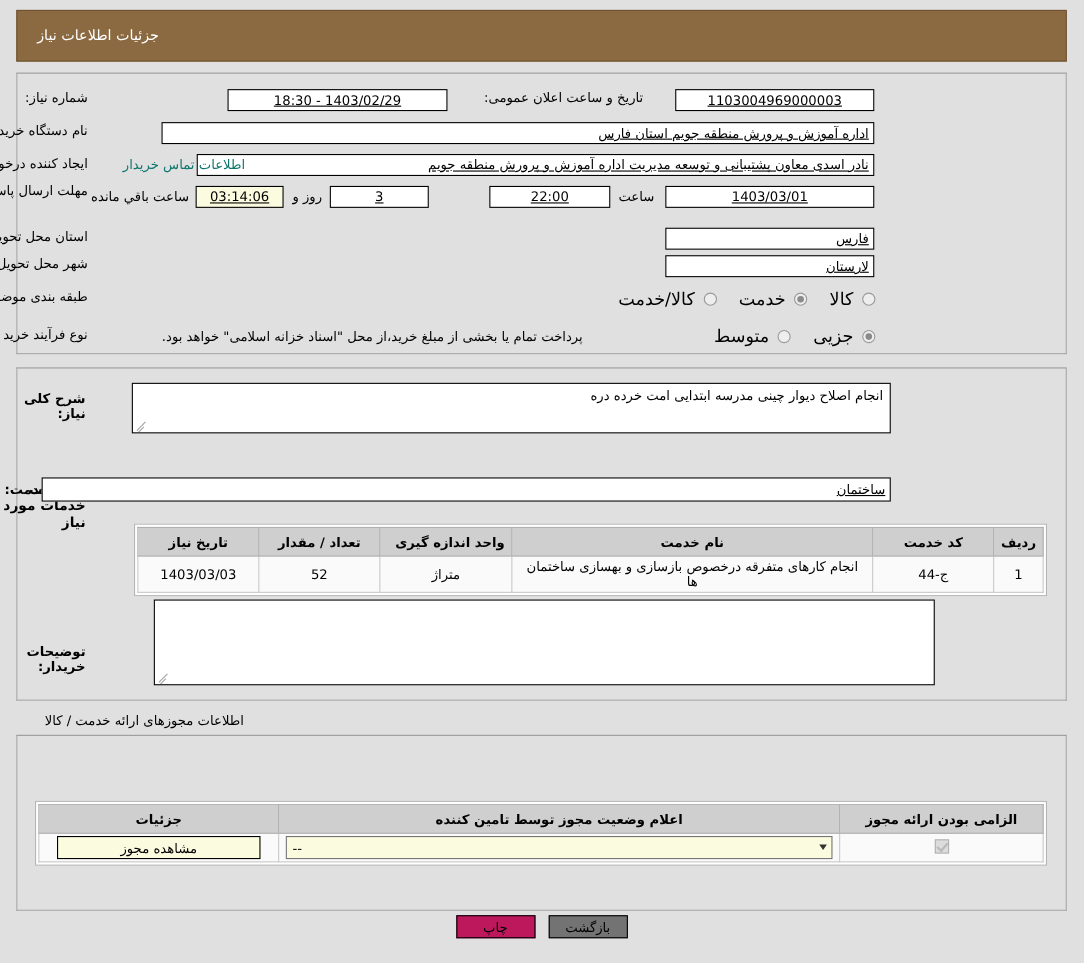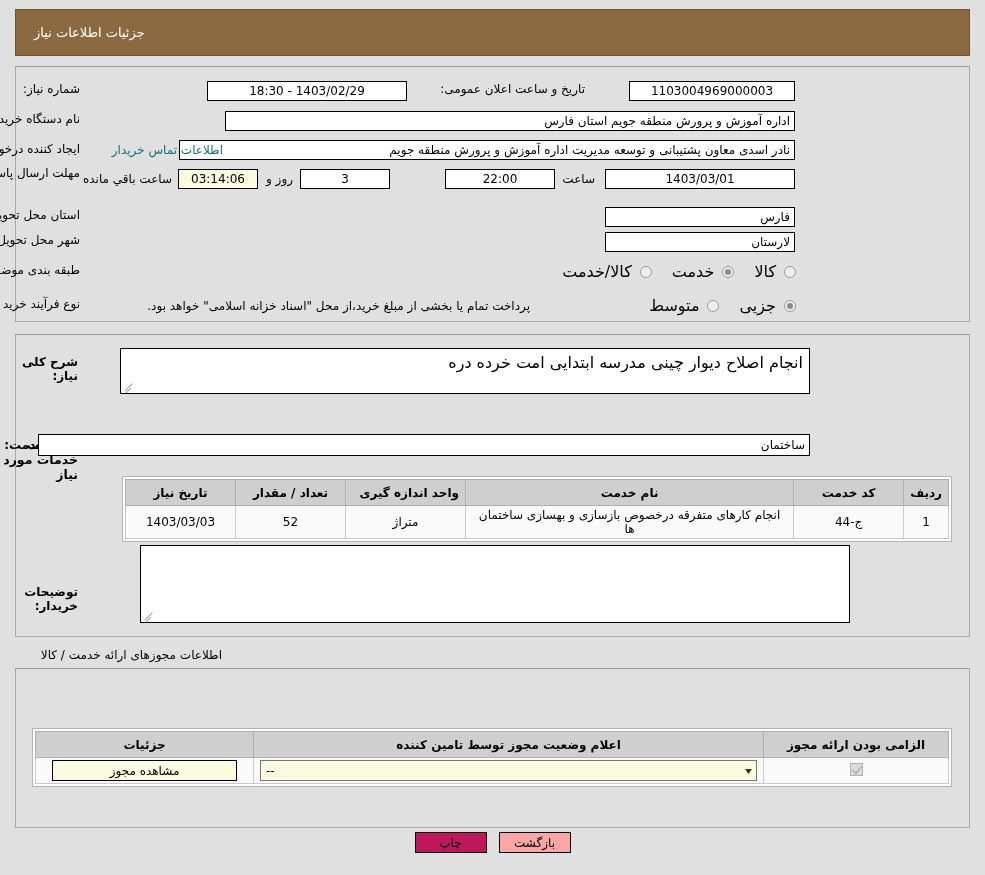--- a/index.html
+++ b/index.html
@@ -91,20 +91,21 @@
 
   .fld {
     background: #ffffff;
     border: 1px solid #000;
     height: 20px;
     line-height: 18px;
     font-size: 12px;
     padding: 0 4px;
     display: flex; align-items: center;
     overflow: hidden;
+    text-decoration: underline;
   }
   .fld.center { justify-content: center; }
   .fld.yellow { background: #fbfbe0; }
 
   .link { color: #0f766e; font-size: 12px; text-decoration: none; }
 
   
   .radio {
     width: 12px; height: 12px;
     border-radius: 50%;
@@ -125,21 +126,21 @@
   }
   .radio-group { display: inline-flex; align-items: center; gap: 0; }
   .radio-item { display: inline-flex; align-items: center; margin-left: 16px; }
   .radio-item .txt { font-size: 16px; margin-right: 4px; }
 
   
   .ta {
     background: #fff;
     border: 1px solid #000;
     position: relative;
-    font-size: 16px;
+    font-size: 12px;
     padding: 4px 6px;
     overflow: hidden;
   }
   .ta .grip {
     position: absolute;
     left: 3px; bottom: 2px;
     width: 10px; height: 10px;
     opacity: .55;
   }
   .ta .grip::before, .ta .grip::after {
@@ -246,51 +247,51 @@
   .btn {
     border: 1px solid #000;
     height: 21px;
     min-width: 72px;
     font-size: 12px;
     display: flex; align-items: center; justify-content: center;
     cursor: pointer;
     padding: 0 8px;
   }
   .btn.print  { background: #be185d; }
-  .btn.back   { background: #fca5a5; }
+  .btn.back   { background: #737373; }
 </style>
 </head>
 <body>
 
 <div class="watermark">
   <div class="wm-shield"></div>
   <div class="wm-diamond"></div>
   <div class="wm-text">AriaTender.net</div>
 </div>
 
 <div class="titlebar">
   <span class="t">جزئیات اطلاعات نیاز</span>
 </div>
 
 <div class="panel" id="panel-top"></div>
 
 <div class="row" style="right:905px; top:82px; z-index:5;">
   <span class="lbl">شماره نیاز:</span>
 </div>
-<div class="fld center" style="position:absolute; right:190px; top:81px; width:166px; z-index:5;">1103004969000003</div>
+<div class="fld center" style="position:absolute; right:190px; top:81px; width:181px; z-index:5;">1103004969000003</div>
 
 <div class="row" style="right:400px; top:82px; z-index:5;">
   <span class="lbl">تاریخ و ساعت اعلان عمومی:</span>
 </div>
 <div class="fld center" style="position:absolute; right:578px; top:81px; width:200px; z-index:5;">1403/02/29 - 18:30</div>
 
 <div class="row" style="right:905px; top:112px; z-index:5;">
   <span class="lbl">نام دستگاه خریدار:</span>
 </div>
-<div class="fld" style="position:absolute; right:190px; top:111px; width:570px; z-index:5;">اداره آموزش و پرورش منطقه جویم استان فارس</div>
+<div class="fld" style="position:absolute; right:190px; top:111px; width:648px; z-index:5;">اداره آموزش و پرورش منطقه جویم استان فارس</div>
 
 <div class="row" style="right:905px; top:142px; z-index:5;">
   <span class="lbl">ایجاد کننده درخواست:</span>
 </div>
 <div class="fld" style="position:absolute; right:190px; top:140px; width:616px; z-index:5;">نادر اسدی معاون پشتیبانی و توسعه مدیریت اداره آموزش و پرورش منطقه جویم</div>
 <a class="link" href="#" style="position:absolute; right:762px; top:143px; z-index:5;">اطلاعات تماس خریدار</a>
 
 <div class="row" style="right:905px; top:166px; z-index:5; display:block; text-align:right; width:80px; line-height:14px;">
   <span class="lbl">مهلت ارسال پاسخ: تا تاریخ:</span>
 </div>

